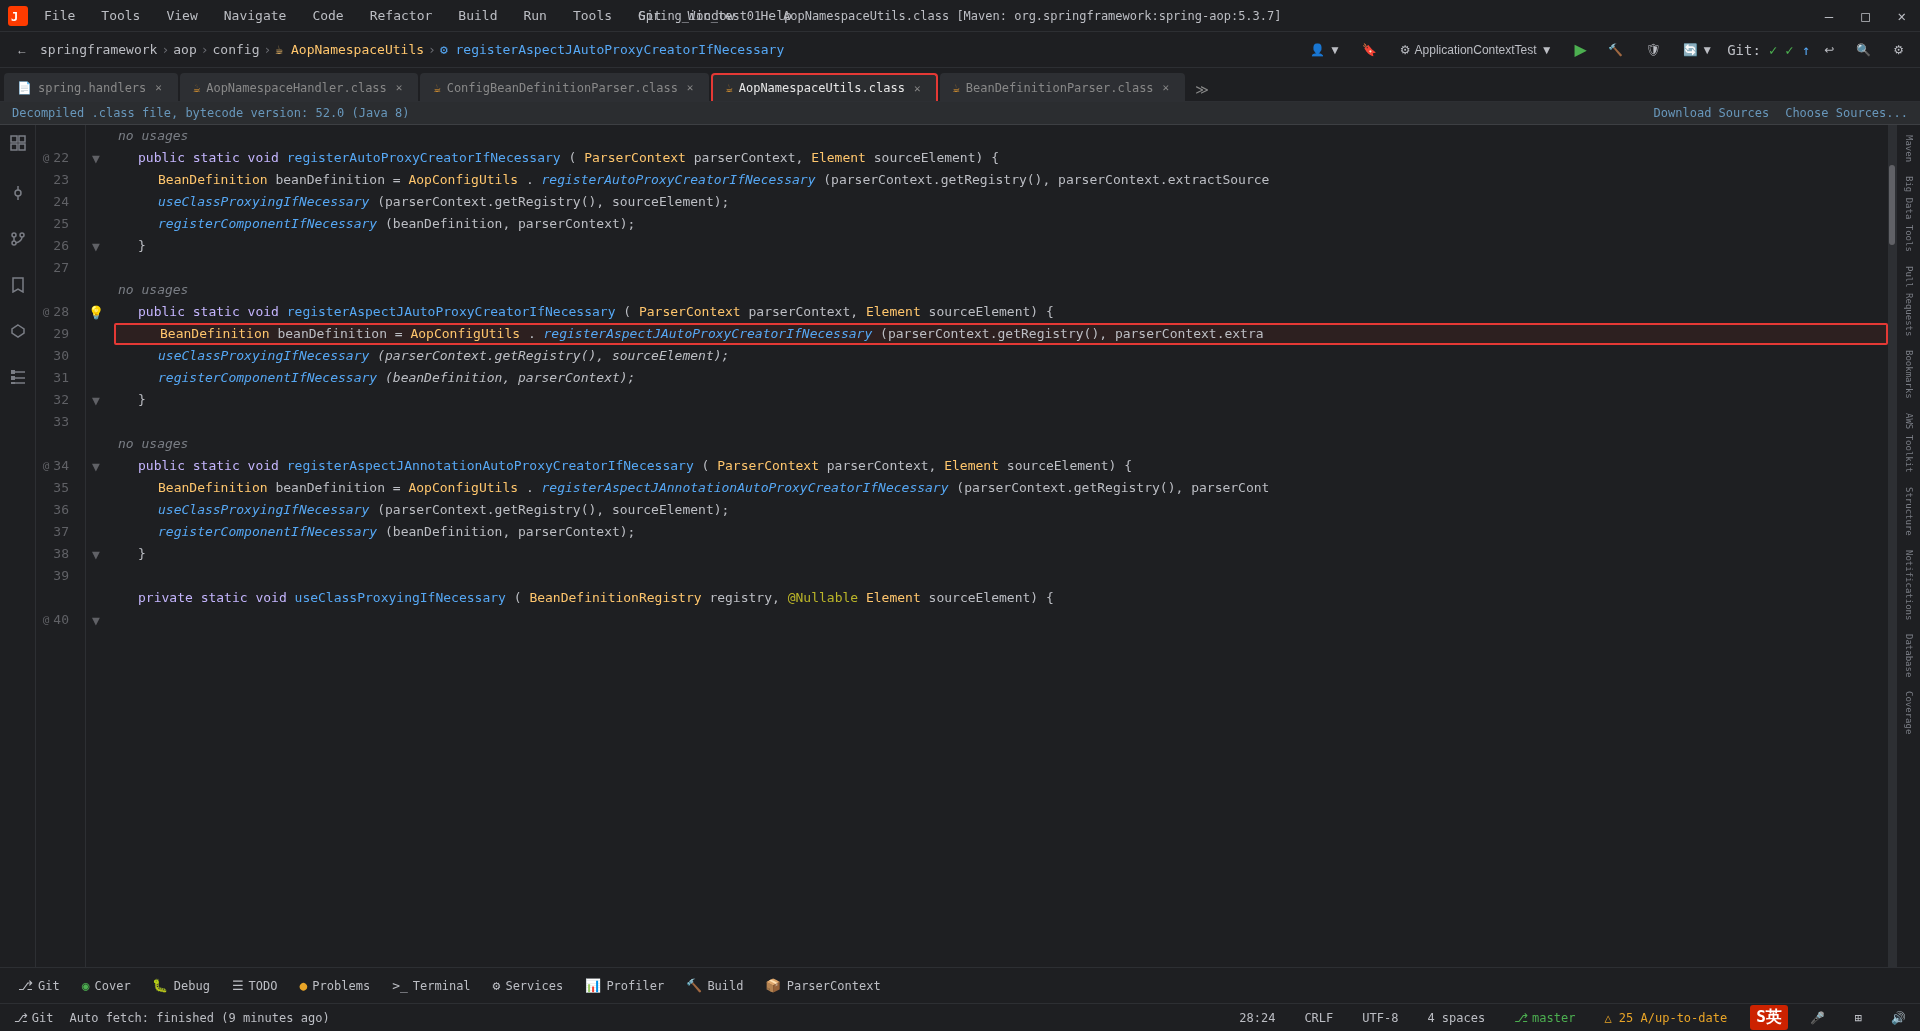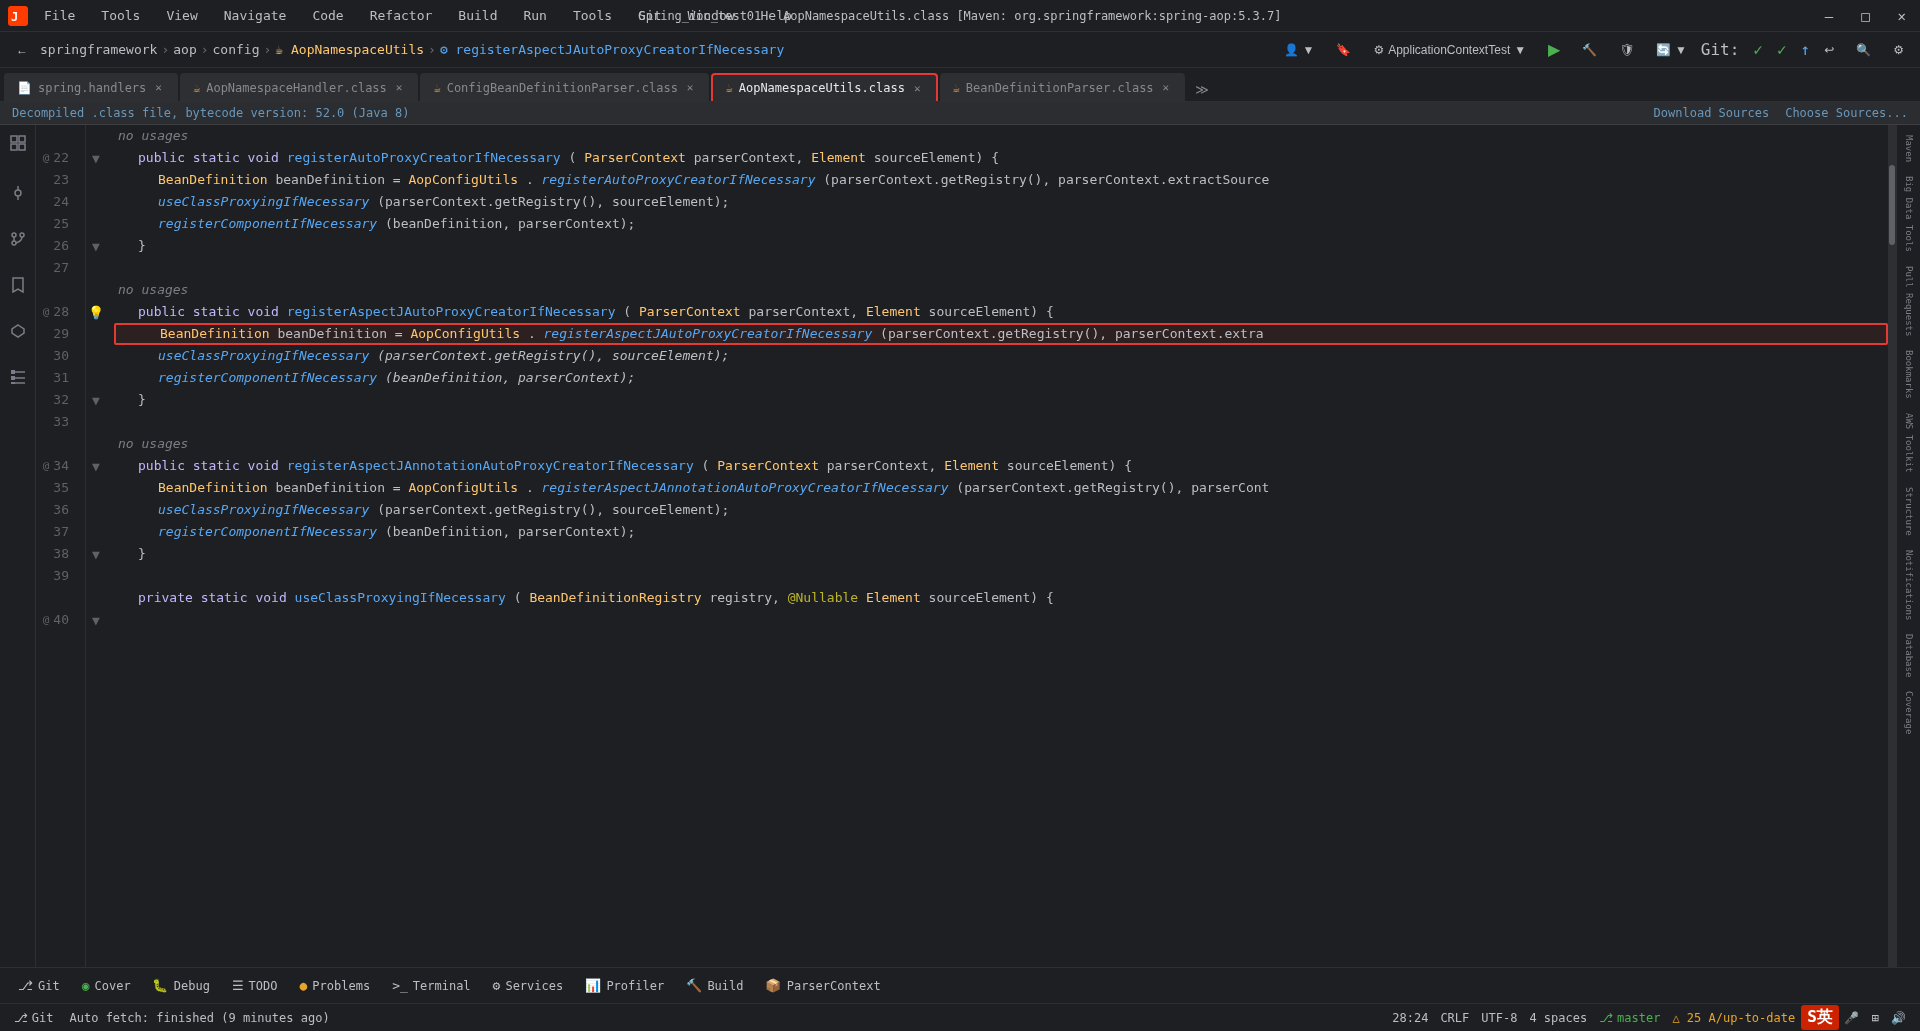--- a/index.html
+++ b/index.html
@@ -100,23 +100,23 @@
       align-items: center;
       gap: 4px;
     }
     .run-btn {
       color: #4caf50;
       font-size: 16px;
     }
     .git-section {
       display: flex;
       align-items: center;
-      gap: 14px;
+      gap: 8px;
       color: #bcbec4;
-      font-size: 16px;
+      font-size: 14px;
     }
 
     
     .tabs-bar {
       background: #1e1f22;
       height: 34px;
       display: flex;
       align-items: flex-end;
       padding: 0 4px;
       border-bottom: 1px solid #2d2f33;
@@ -311,21 +311,21 @@
       align-items: center;
       gap: 4px;
       padding: 2px 6px;
       cursor: pointer;
       border-radius: 3px;
     }
     .status-right {
       margin-left: auto;
       display: flex;
       align-items: center;
-      gap: 0;
+      gap: 17px;
     }
     .status-warning { color: #e8a427; }
     .status-ok { color: #4caf50; }
 
     
     .bottom-toolbar {
       background: #1e1f22;
       height: 36px;
       display: flex;
       align-items: center;

